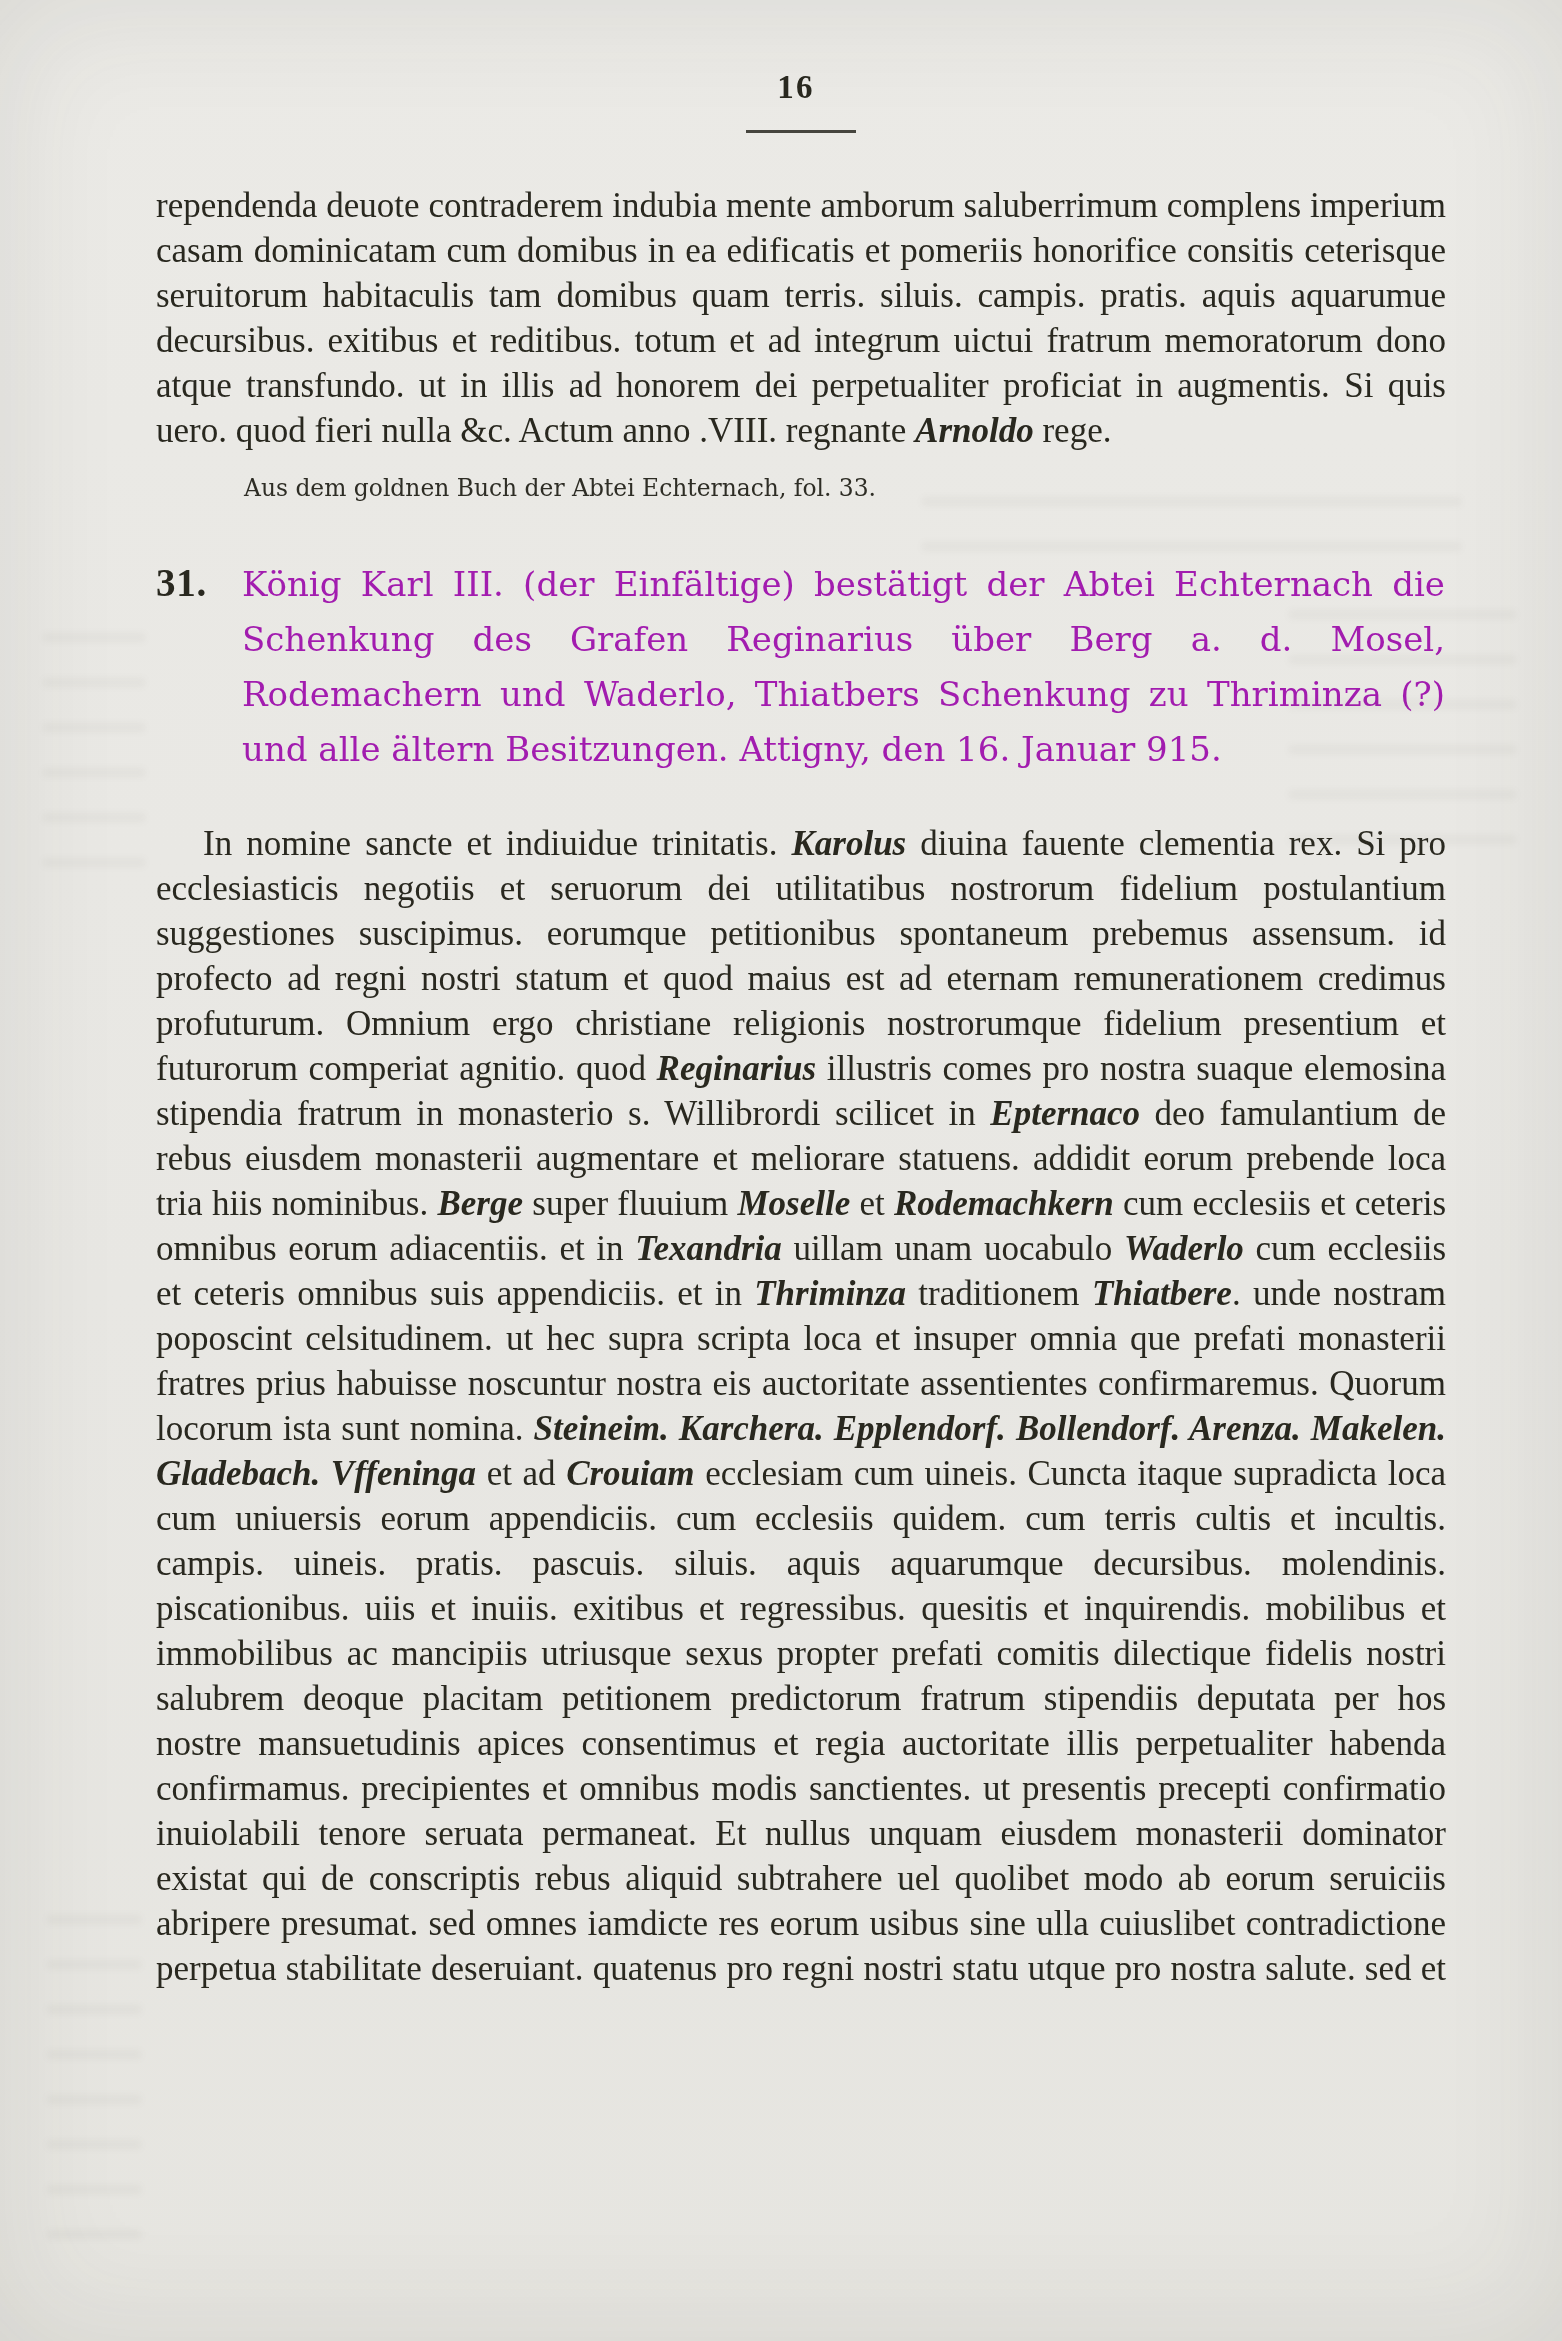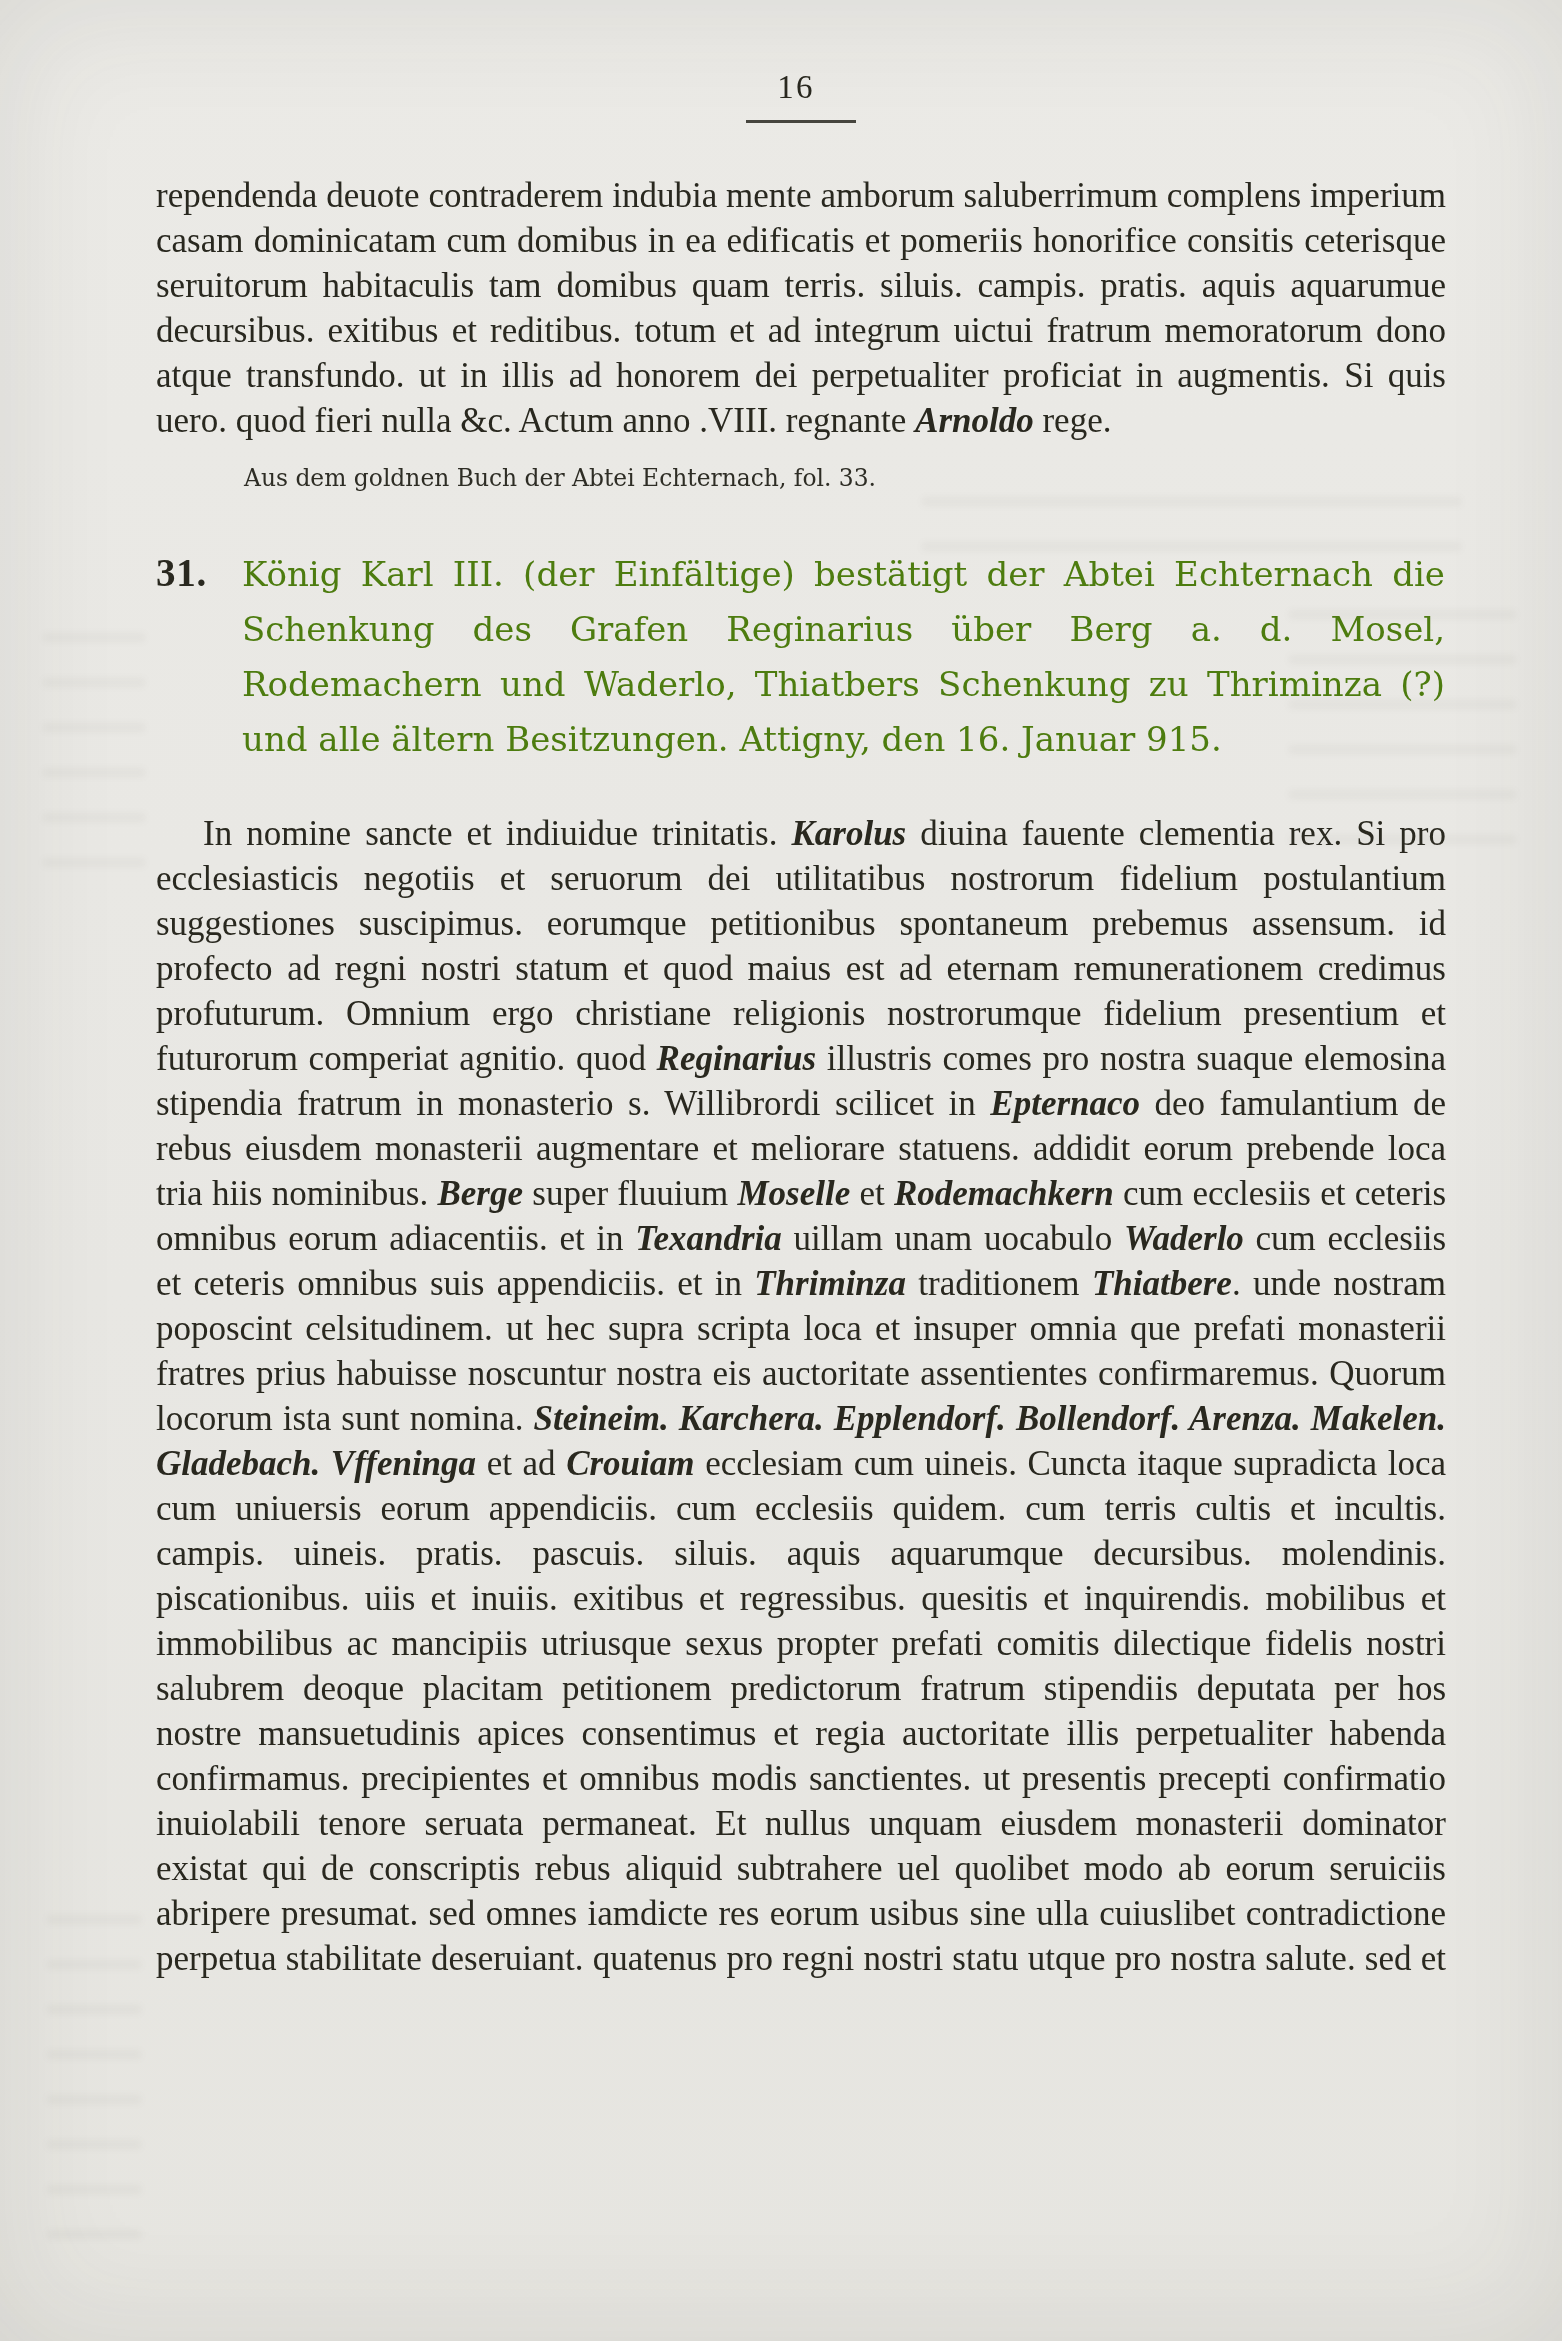--- a/index.html
+++ b/index.html
@@ -23,24 +23,24 @@
     padding: 69px 117px 0 156px;
     box-sizing: border-box;
   }
   .pagenum-row {
     text-align: center;
     margin-bottom: 50px;
   }
   .pagenum {
     display: inline-block;
     font-size: 33px;
-    font-weight: normal;
+    font-weight: bold;
     letter-spacing: 2.3px;
     border-bottom: 3.1px solid #46453e;
-    padding: 0 41px 14px 31px;
+    padding: 0 41px 24px 31px;
   }
   p.bodytext {
     font-size: 35px;
     line-height: 45px;
     text-align: justify;
     margin: 0;
   }
   p.intro { text-indent: 0; }
   p.charter {
     margin-top: 44px;
@@ -67,21 +67,21 @@
     line-height: 52px;
     letter-spacing: 0.8px;
   }
   .section-title {
     flex: 1 1 auto;
     font-family: "DejaVu Serif", serif;
     font-size: 34px;
     line-height: 55px;
     text-align: justify;
     max-width: 1203px;
-    color: #4d7c0f;
+    color: #a21caf;
   }
   .ghost {
     position: absolute;
     background: repeating-linear-gradient(to bottom,
       rgba(104,100,90,0.55) 0 9.4px,
       rgba(104,100,90,0.0) 9.4px 45px);
     filter: blur(3.9px);
     opacity: 0.10;
     pointer-events: none;
   }

